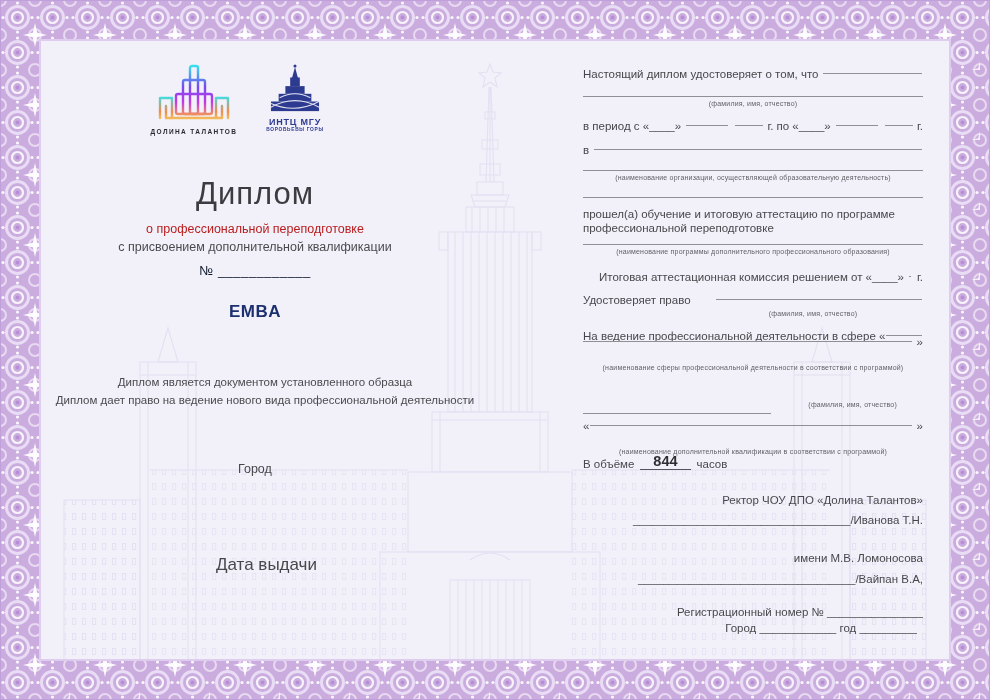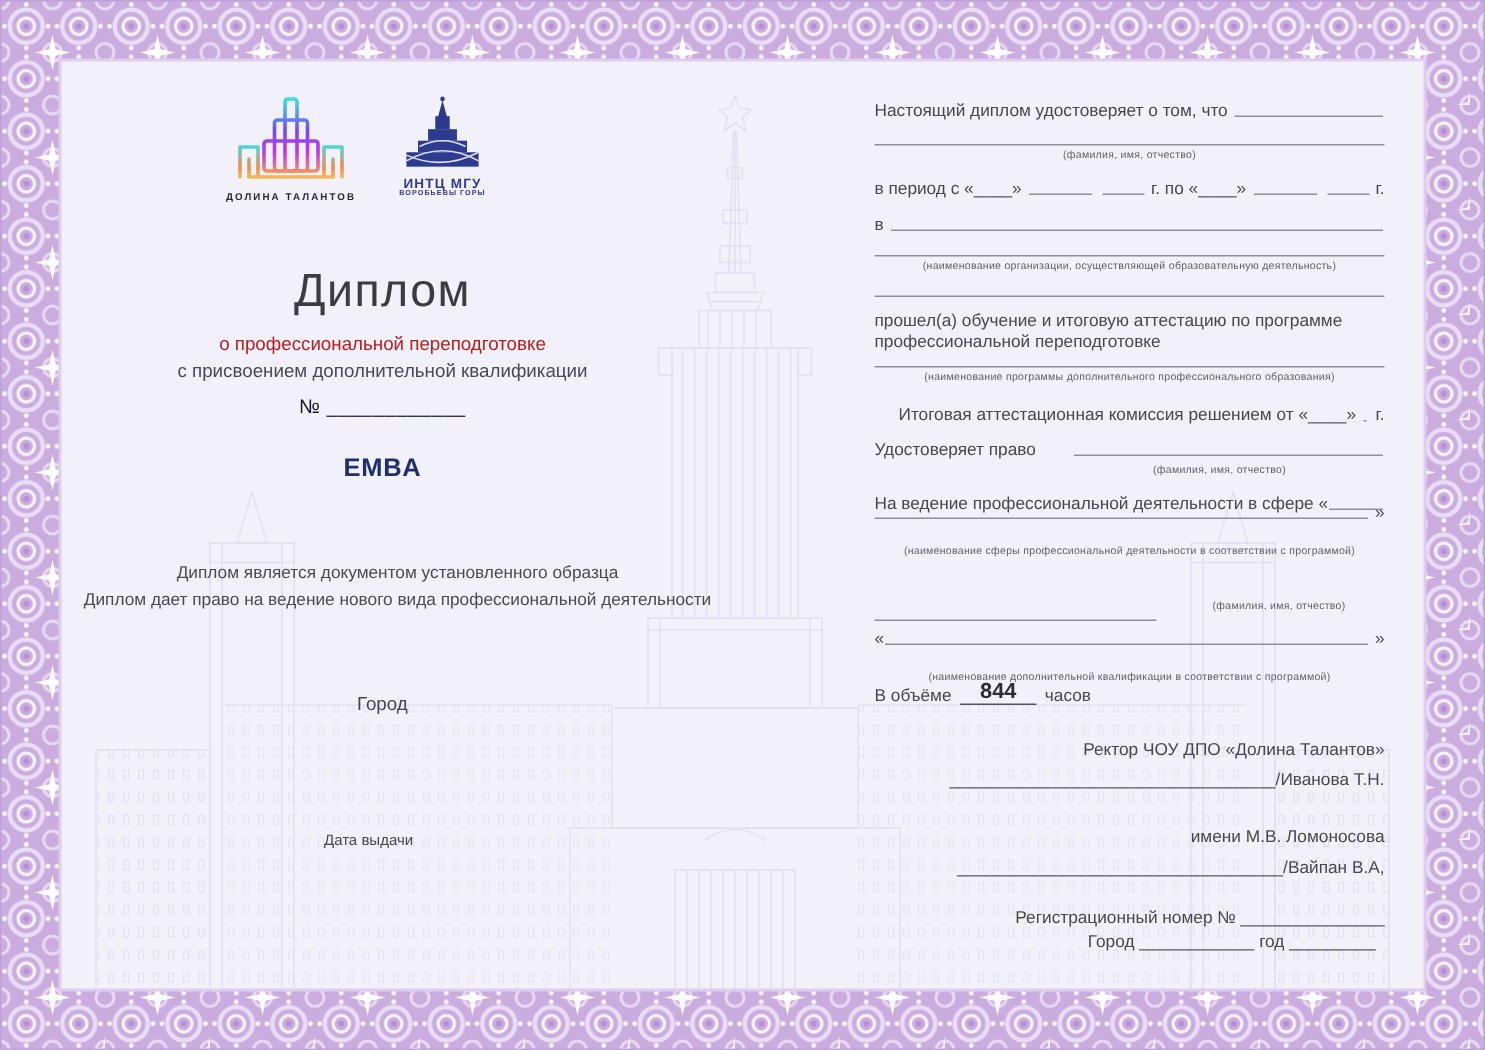--- a/index.html
+++ b/index.html
@@ -15,31 +15,31 @@
   .lc-center{left:40px;width:430px;text-align:center;}
   .diploma-title{top:176px;font-size:31px;letter-spacing:1px;color:#3c3c40;}
   .diploma-sub1{top:222px;font-size:12.5px;color:#b91c1c;}
   .diploma-sub2{top:240px;font-size:12.5px;color:#4a4a4e;}
   .diploma-number{top:263px;font-size:13px;color:#0f172a;letter-spacing:.5px;}
   .program-name{top:302px;font-size:17px;font-weight:bold;color:#1c2f6e;letter-spacing:.5px;}
   .notes{left:28px;width:474px;text-align:center;font-size:11.5px;color:#4a4a4e;}
   .note1{top:376px;}
   .note2{top:394px;}
   .city-label{left:238px;top:462px;font-size:12.5px;}
-  .date-label{left:216px;top:555px;font-size:10px;}
+  .date-label{left:216px;top:555px;font-size:17px;}
 
   
   .logo-block{text-align:center;}
   .logo-cap1{margin-top:4px;font-size:6.5px;font-weight:bold;letter-spacing:1.4px;color:#2a2a2e;}
   .logo-cap2{margin-top:3px;font-size:9px;font-weight:bold;letter-spacing:.8px;color:#2c3a8f;}
   .logo-cap3{font-size:4.8px;font-weight:bold;letter-spacing:.7px;color:#2c3a8f;}
 
   
   .rcol{position:absolute;left:583px;top:68px;width:340px;height:600px;font-size:11.5px;color:#47474b;}
-  .row{position:absolute;left:0;right:0;display:flex;align-items:flex-end;white-space:nowrap;}
+  .row{position:absolute;left:0;right:0;display:flex;align-items:center;white-space:nowrap;}
   .rule{border-bottom:1px solid #8f8f95;}
   .grow{flex:1;margin:0 1px 2px 5px;}
   .grow2{flex:1;margin:0 1px 2px 1px;}
   .fixed28{width:28px;margin:0 4px 2px 6px;}
   .fullrule{position:absolute;left:0;right:0;height:0;border-bottom:1px solid #8f8f95;}
   .cap{position:absolute;left:0;right:0;text-align:center;font-size:7px;color:#5f5f64;letter-spacing:.2px;white-space:nowrap;}
   .cap-right{text-align:right;padding-right:26px;}
   .cap-shift{padding-left:120px;}
   .para{position:absolute;left:0;right:0;line-height:14px;white-space:normal;}
   .sig{position:absolute;left:0;right:0;text-align:right;white-space:nowrap;}

